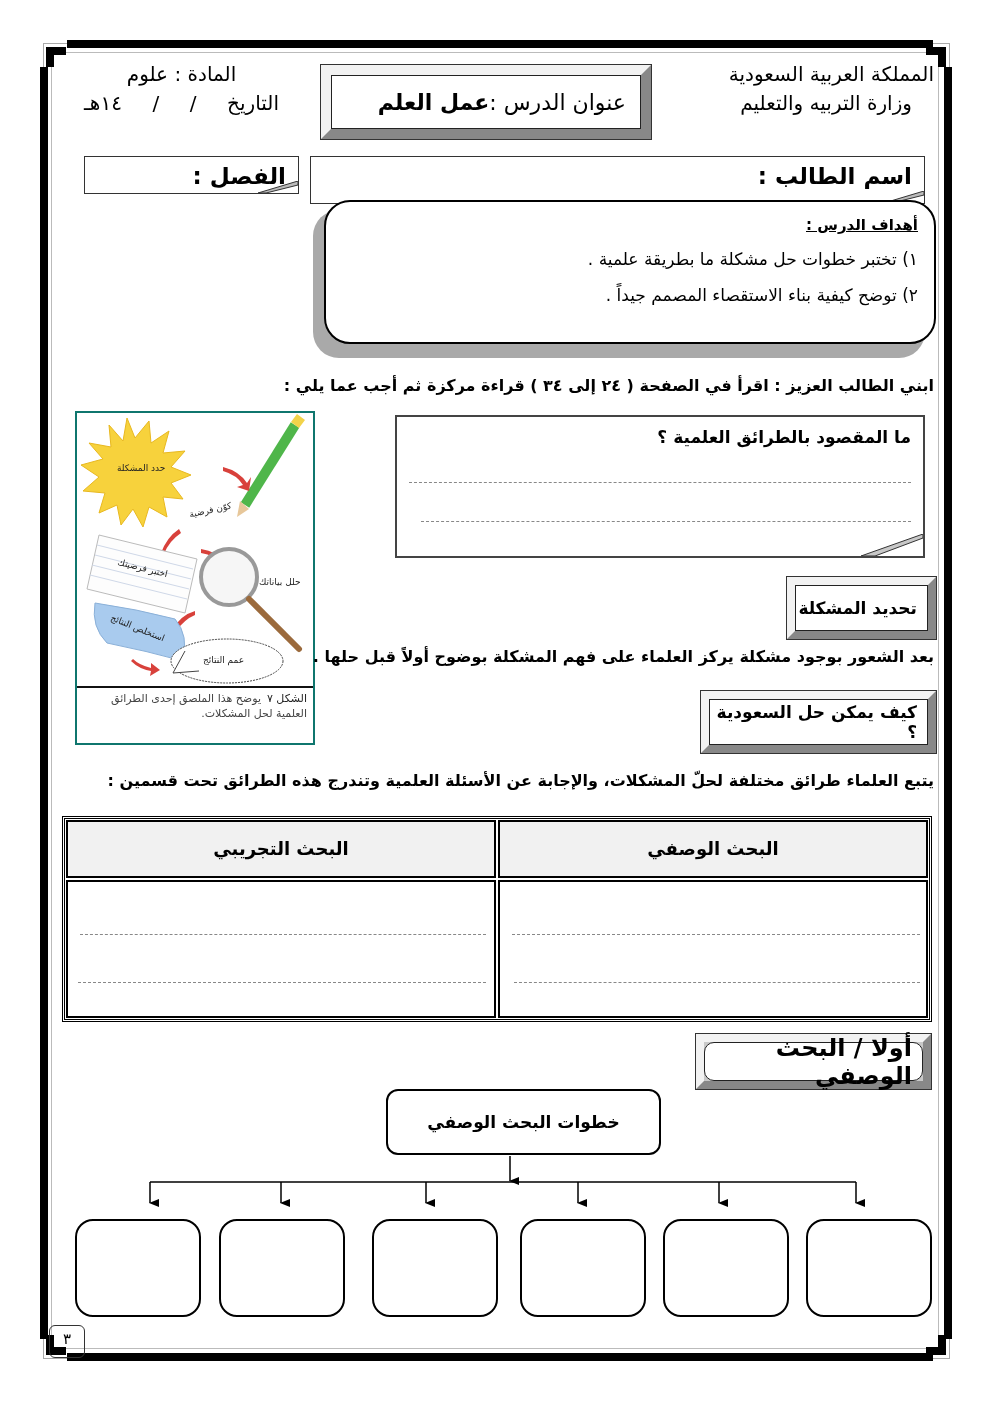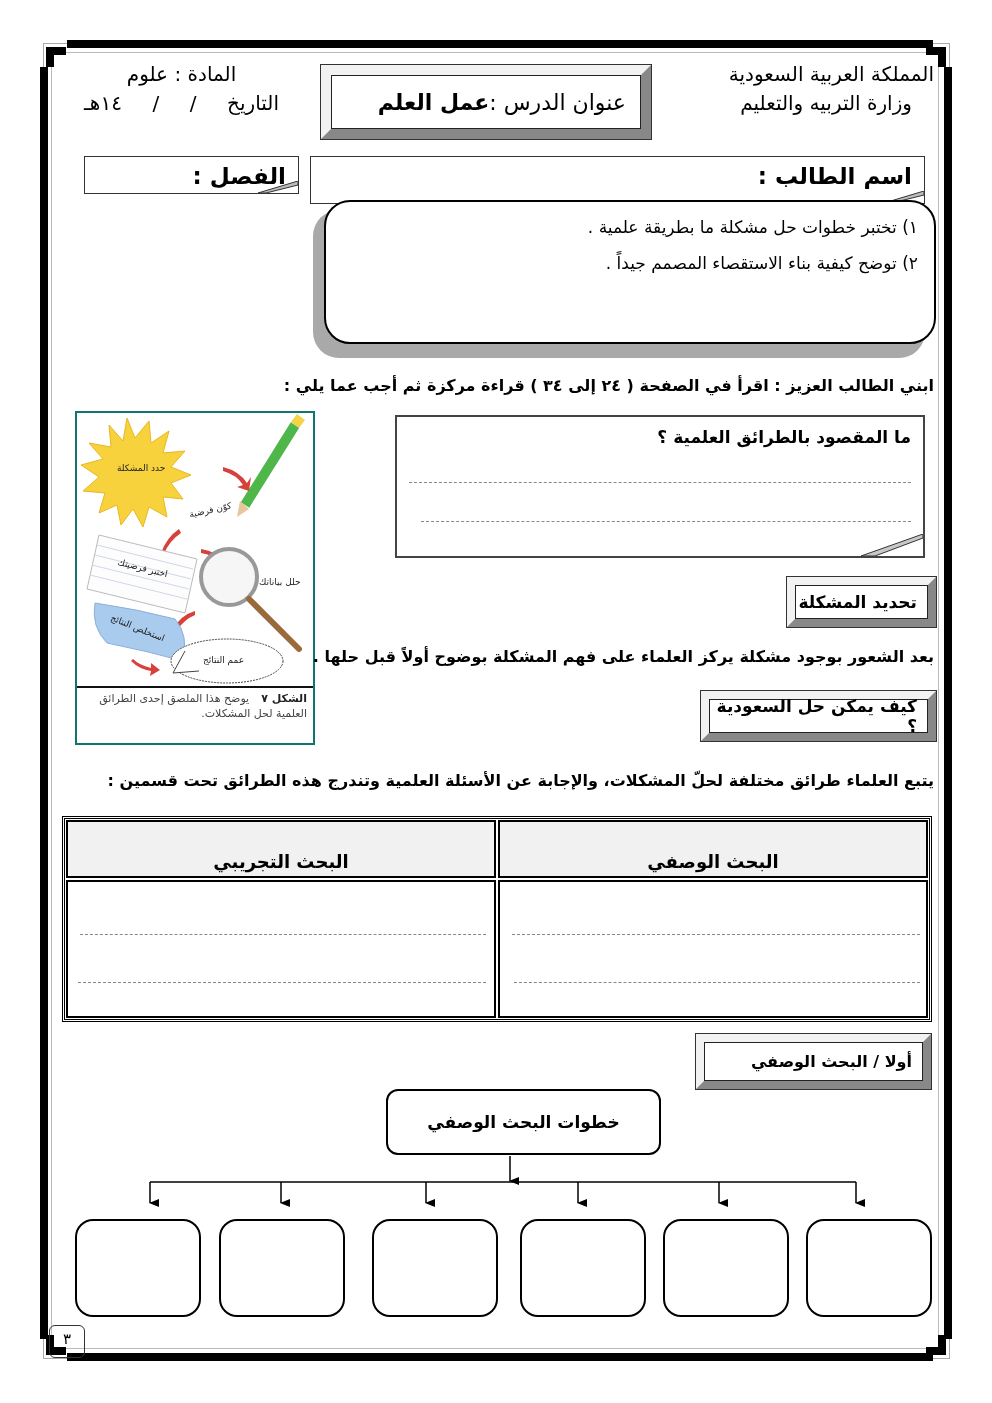--- a/index.html
+++ b/index.html
@@ -51,44 +51,44 @@
   .goals-box { position: absolute; left: 324px; top: 200px; width: 612px; height: 144px; background: #fff; border: 2px solid #000; border-radius: 26px; padding: 14px 16px 0 0; text-align: right; }
   .goals-title { font-weight: bold; font-size: 15px; text-decoration: underline; margin-bottom: 14px; }
   .goals-item { font-size: 17px; line-height: 22px; margin-bottom: 14px; }
 
   .instr { position: absolute; right: 58px; top: 376px; font-weight: bold; font-size: 16px; white-space: nowrap; }
 
   
   .figure { position: absolute; left: 75px; top: 411px; width: 240px; height: 334px; border: 2px solid #0f766e; background: #fff; }
   .fig-art { position: absolute; left: 0; top: 0; width: 236px; height: 273px; }
   .fig-caption { position: absolute; left: 0; top: 273px; width: 236px; height: 57px; border-top: 2px solid #111; padding: 3px 6px 0 4px; font-size: 11px; line-height: 15px; color: #444; text-align: right; }
-  .fig-caption .fig-num { font-weight: bold; color: #222; margin-left: 12px; }
+  .fig-caption .fig-num { font-weight: normal; color: #222; margin-left: 6px; }
   .fig-label { position: absolute; font-size: 9px; color: #222; white-space: nowrap; }
 
   
   .q-box { left: 395px; top: 415px; width: 530px; height: 143px; border: 2px solid #444; }
   .q-box .fold { width: 62px; height: 22px; }
   .q-title { position: absolute; right: 12px; top: 10px; font-weight: bold; font-size: 17px; }
   .dotline { position: absolute; border-top: 1px dashed #888; height: 0; }
 
   
-  .sec { height: 52px; }
+  .sec { height: 64px; }
   .sec::before { border-width: 8px; }
   .sec .bevel-in { left: 8px; top: 8px; right: 8px; bottom: 8px; justify-content: flex-start; padding-right: 10px; font-weight: bold; font-size: 17px; }
   .sec-define { left: 786px; top: 576px; width: 151px; }
   .sec-how { left: 700px; top: 690px; width: 237px; }
   .sec-first { left: 695px; top: 1033px; width: 237px; height: 57px; }
-  .sec-first .bevel-in { font-size: 16px; }
+  .sec-first .bevel-in { font-size: 24px; border-radius: 10px; }
 
   .para { position: absolute; right: 58px; font-weight: bold; font-size: 16px; white-space: nowrap; }
 
   
   .tbl { position: absolute; left: 62px; top: 816px; width: 870px; height: 206px; border: 3px double #000; border-width: 3px; display: grid; grid-template-columns: 1fr 1fr; grid-template-rows: 60px 1fr; direction: rtl; }
   .tcell { position: relative; border: 2px solid #000; margin: 1px; }
-  .thead { background: #f1f1f1; display: flex; align-items: flex-end; justify-content: center; padding-bottom: 4px; font-weight: bold; font-size: 18px; }
+  .thead { background: #f1f1f1; display: flex; align-items: flex-end; justify-content: center; padding-bottom: 17px; font-weight: bold; font-size: 18px; }
 
   
   .flow-root { position: absolute; left: 386px; top: 1089px; width: 275px; height: 66px; border: 2px solid #000; border-radius: 12px; display: flex; align-items: center; justify-content: center; font-weight: bold; font-size: 17px; background: #fff; }
   .flow-svg { position: absolute; left: 0; top: 0; width: 992px; height: 1403px; pointer-events: none; }
   .step-box { position: absolute; top: 1219px; width: 126px; height: 173px; height: 98px; border: 2px solid #000; border-radius: 18px; background: #fff; }
 
   .page-num { position: absolute; left: 49px; top: 1325px; width: 36px; height: 33px; border: 1px solid #333; border-radius: 6px; background: transparent; font-size: 15px; text-align: center; padding-top: 4px; }
 </style>
 </head>
 <body>
@@ -134,20 +134,21 @@
 </div>
 <div class="fold-box class-box">
   <span class="fold-label">الفصل :</span>
   <svg class="fold" viewBox="0 0 40 12">
     <polygon points="0,12 40,0 40,4 8,12" fill="#bbb" stroke="#333" stroke-width="1"></polygon>
   </svg>
 </div>
 
 <div class="goals-shadow"></div>
 <div class="goals-box">
+  <div class="goals-title">أهداف الدرس :</div>
   <div class="goals-item">١) تختبر خطوات حل مشكلة ما بطريقة علمية .</div>
   <div class="goals-item">٢) توضح كيفية بناء الاستقصاء المصمم جيداً .</div>
 </div>
 
 <div class="instr">ابني الطالب العزيز : اقرأ في الصفحة ( ٢٤ إلى ٣٤ ) قراءة مركزة ثم أجب عما يلي :</div>
 
 <div class="figure">
   <svg class="fig-art" viewBox="0 0 236 273">
 
     <g>

